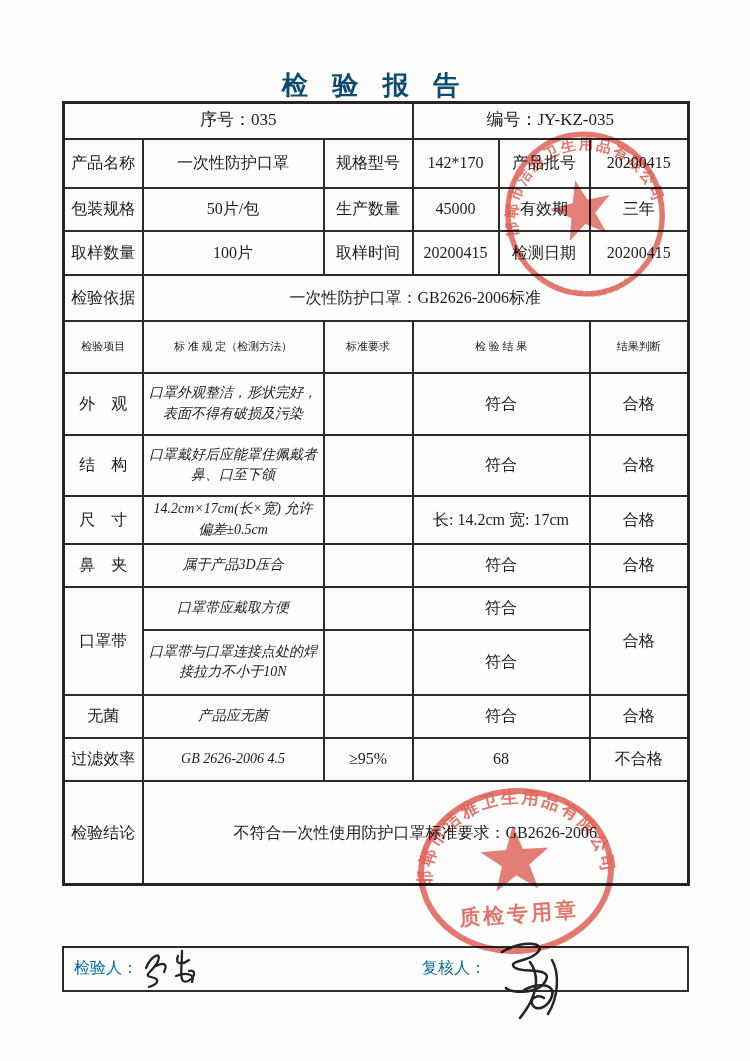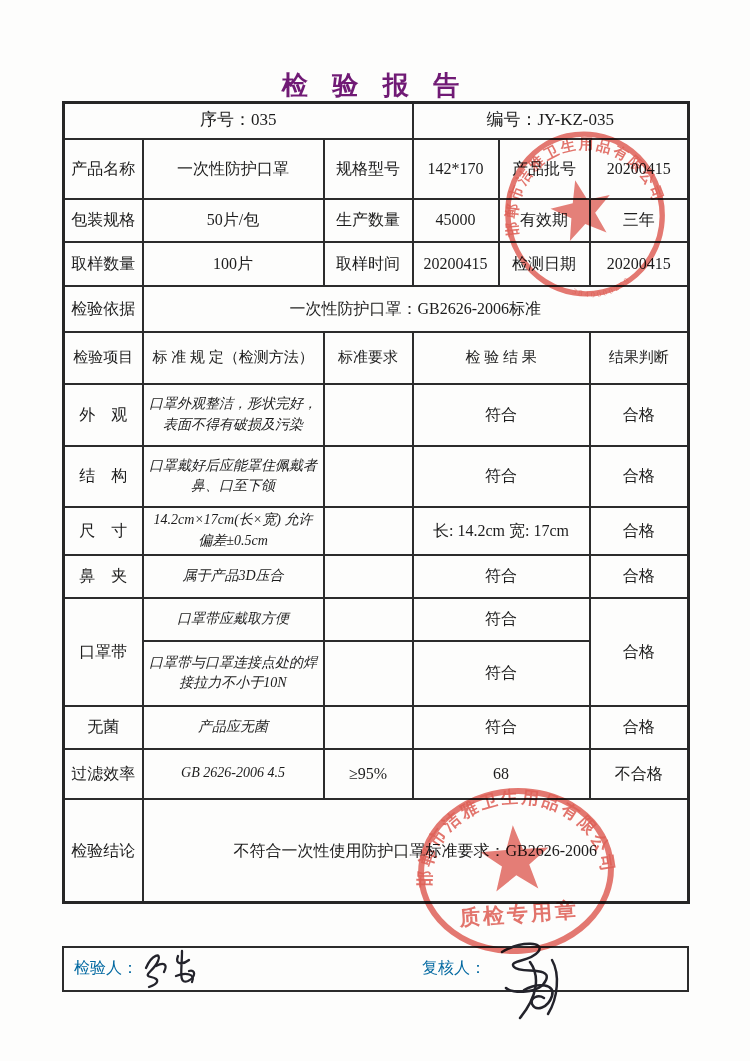--- a/index.html
+++ b/index.html
@@ -5,37 +5,37 @@
   html,body{margin:0;padding:0;}
   body{
     width:750px;height:1061px;background:#ffffff;
     font-family:"Liberation Serif","DejaVu Serif",serif;
     color:#1f1f1f; position:relative; overflow:hidden;
   }
   .page{position:absolute;inset:0;background:#fdfdfc;}
   .report-title{
     position:absolute; top:68px; left:0; width:750px;
     text-align:center; font-size:26px; font-weight:bold;
-    letter-spacing:9px; color:#701a75;
+    letter-spacing:9px; color:#0c4a6e;
   }
   table.doc{
     position:absolute; left:62px; top:101px;
     width:627px; border-collapse:collapse; table-layout:fixed;
     font-size:16px; color:#1c1c1c;
   }
   table.doc td{
     border:2px solid #2c2c2c; vertical-align:middle;
     text-align:center; padding:2px 4px; line-height:1.45;
     overflow:hidden;
   }
   table.doc{border:3px solid #262626;}
   td.lft{text-align:left; padding-left:10px;}
   td.spec{font-size:14px;font-style:italic;}
   .meta-row td{font-size:17px;}
-  .hdr td{font-size:15px;}
+  .hdr td{font-size:11px;}
   .sig-box{
     position:absolute; left:62px; top:946px; width:623px; height:42px;
     border:2.5px solid #2c2c2c; background:transparent;
   }
   .sig-label{position:absolute; top:10px; font-size:16px; color:#0369a1;}
   .sig-label.inspector{left:10px;}
   .sig-label.reviewer{left:358px;}
   .sig-svg{position:absolute; overflow:visible;}
   .stamp{position:absolute; mix-blend-mode:multiply; opacity:0.88; pointer-events:none;}
   .stamp text{font-family:"Liberation Serif","DejaVu Serif",serif;}
@@ -60,21 +60,21 @@
     <tbody>
         <tr class="meta-row" style="height:36px">
       <td colspan="3" class="lft">
         <span>序号：</span><span>035</span>
       </td>
       <td colspan="3" class="lft">
         <span>编号：</span><span>JY-KZ-035</span>
       </td>
     </tr>
 
-    <tr style="height:60px">
+    <tr style="height:49px">
       <td>产品名称</td>
       <td>一次性防护口罩</td>
       <td>规格型号</td>
       <td>142*170</td>
       <td>产品批号</td>
       <td>20200415</td>
     </tr>
     <tr style="height:43px">
       <td>包装规格</td>
       <td>50片/包</td>
@@ -152,21 +152,21 @@
     </tr>
 
     <tr style="height:43px">
       <td>无菌</td>
       <td class="spec">产品应无菌</td>
       <td></td>
       <td colspan="2">符合</td>
       <td>合格</td>
     </tr>
 
-    <tr style="height:50px">
+    <tr style="height:43px">
       <td>过滤效率</td>
       <td class="spec">GB 2626-2006 4.5</td>
       <td>≥95%</td>
       <td colspan="2">68</td>
       <td>不合格</td>
     </tr>
 
     <tr style="height:104px">
       <td>检验结论</td>
       <td colspan="5">不符合一次性使用防护口罩标准要求：GB2626-2006</td>

